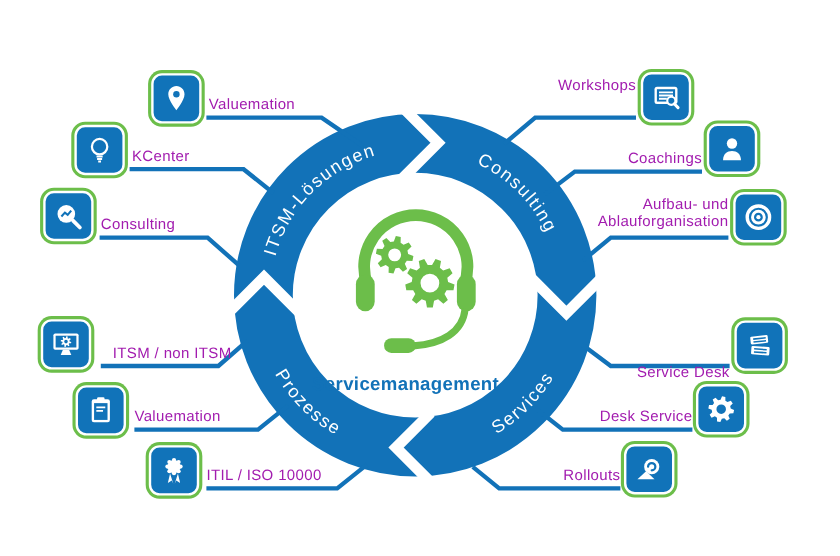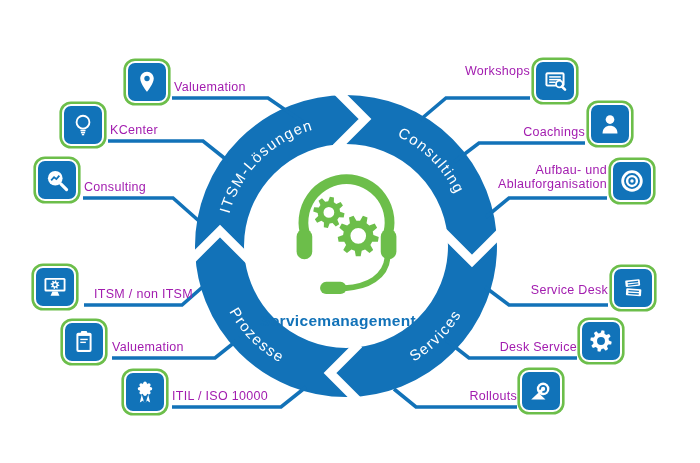--- a/index.html
+++ b/index.html
@@ -191,21 +191,21 @@
             <line x1="7.5" y1="6.9" x2="16.5" y2="6.9" stroke="#1173b9" stroke-width="1.1"></line>
             <line x1="7.5" y1="9" x2="16.5" y2="9" stroke="#1173b9" stroke-width="1.1"></line>
           </g>
           <g transform="rotate(4 12 16)">
             <rect x="6" y="12.6" width="13" height="6" rx="0.9" fill="#fff"></rect>
             <line x1="8" y1="14.6" x2="17" y2="14.6" stroke="#1173b9" stroke-width="1.1"></line>
             <line x1="8" y1="16.8" x2="17" y2="16.8" stroke="#1173b9" stroke-width="1.1"></line>
           </g>
         </svg>
       </div>
-      <div class="item-label right" style="right: 92px; top: 284px; margin-left: 48px;">Service Desk</div>
+      <div class="item-label right" style="right: 92px; top: 304px; margin-left: 48px;">Service Desk</div>
       <div class="item-tile" style="left: 580px; top: 320px;">
         <svg viewBox="0 0 24 24">
           <path fill="#fff" fill-rule="evenodd" d="M21.18 12.58L20.70 14.98L18.11 14.99L17.10 16.50L18.08 18.90L16.05 20.26L14.20 18.43L12.43 18.79L11.42 21.18L9.02 20.70L9.01 18.11L7.50 17.10L5.10 18.08L3.74 16.05L5.57 14.20L5.21 12.43L2.82 11.42L3.30 9.02L5.89 9.01L6.90 7.50L5.92 5.10L7.95 3.74L9.80 5.57L11.57 5.21L12.58 2.82L14.98 3.30L14.99 5.89L16.50 6.90L18.90 5.92L20.26 7.95L18.43 9.80L18.79 11.57ZM15.4 12A3.4 3.4 0 1 0 8.6 12A3.4 3.4 0 1 0 15.4 12Z"></path>
         </svg>
       </div>
       <div class="item-label right" style="right: 123px; top: 341px;">Desk Service</div>
       <div class="item-tile" style="left: 520px; top: 370px;">
         <svg viewBox="0 0 24 24">
           <path d="M3.6 19.2 L15.8 19.2 L9.8 13.4 Z" fill="#fff"></path>
           <circle cx="13.8" cy="10.2" r="5.4" fill="#fff"></circle>

